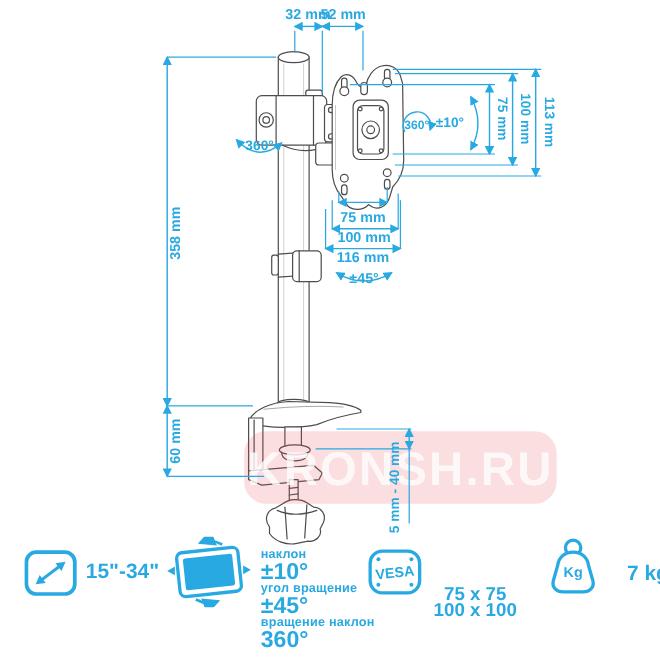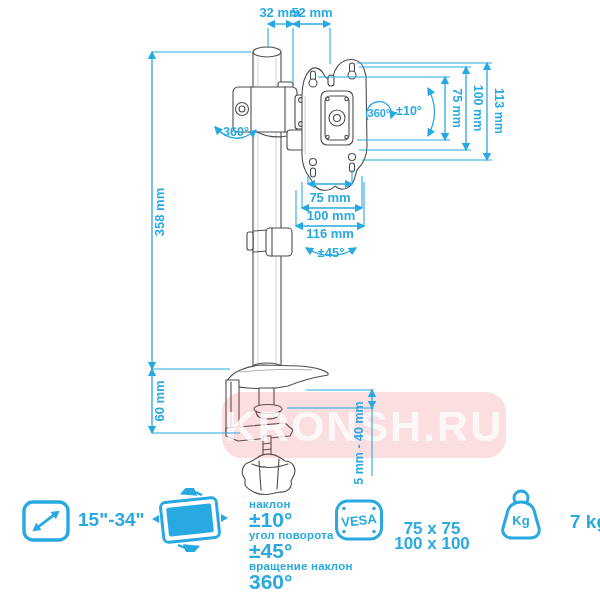--- a/index.html
+++ b/index.html
@@ -2,23 +2,23 @@
 <html><head>
 <meta charset="utf-8">
 <style>
   html,body{margin:0;padding:0;background:#fff;}
   .stage{position:relative;width:600px;height:600px;background:#fff;overflow:hidden;
          font-family:"Liberation Sans",sans-serif;}
   .stage svg{position:absolute;left:0;top:0;}
   .dim-text{font-family:"Liberation Sans",sans-serif;font-weight:bold;fill:#29a9e1;}
   .wm-text{font-family:"Liberation Sans",sans-serif;font-weight:bold;fill:#ffffff;opacity:.78;letter-spacing:2px;}
   .legend-label{position:absolute;color:#29a9e1;font-weight:bold;font-size:19px;line-height:22px;white-space:nowrap;}
-  .vesa-labels{position:absolute;left:394px;top:521px;width:76px;text-align:center;color:#29a9e1;
+  .vesa-labels{position:absolute;left:394px;top:532px;width:76px;text-align:center;color:#29a9e1;
                font-weight:bold;font-size:17px;line-height:15px;}
-  .mv{position:absolute;left:237px;top:498px;color:#29a9e1;margin-left:12px;}
+  .mv{position:absolute;left:237px;top:498px;color:#29a9e1;}
   .mv .mv-label{font-size:11.5px;font-weight:bold;line-height:11px;margin-top:1px;letter-spacing:.2px;}
   .mv .mv-value{font-size:21px;font-weight:bold;line-height:19px;}
   .icon-svg{position:absolute;}
 </style>
 </head>
 <body>
 
 <div class="stage">
 
   <svg width="600" height="600" viewBox="0 0 600 600">
@@ -228,21 +228,21 @@
       <rect x="17.5" y="17.5" width="45" height="29" rx="2" fill="#29a9e1" stroke="none"></rect>
     </g>
     <path d="M52,7 Q42,1.5 32,5.5" fill="none" stroke="#29a9e1" stroke-width="2.4" marker-end="url(#ab)"></path>
     <path d="M28,57 Q38,62.5 48,58.5" fill="none" stroke="#29a9e1" stroke-width="2.4" marker-end="url(#ab)"></path>
     <path d="M2,31 l7,-4 v8 z" fill="#29a9e1"></path>
     <path d="M78,30 l-7,-4 v8 z" fill="#29a9e1"></path>
   </svg>
   <div class="mv">
     <div class="mv-label">наклон</div>
     <div class="mv-value">±10°</div>
-    <div class="mv-label">угол поворота</div>
+    <div class="mv-label">угол вращение</div>
     <div class="mv-value">±45°</div>
     <div class="mv-label">вращение наклон</div>
     <div class="mv-value">360°</div>
   </div>
 
   <svg class="icon-svg" style="left:334px;top:498px" width="50" height="44" viewBox="0 0 50 44">
     <rect x="2.5" y="3" width="45" height="38" rx="11" fill="none" stroke="#29a9e1" stroke-width="3"></rect>
     <circle cx="10" cy="10.5" r="1.8" fill="#29a9e1"></circle>
     <circle cx="40" cy="10.5" r="1.8" fill="#29a9e1"></circle>
     <circle cx="10" cy="33.5" r="1.8" fill="#29a9e1"></circle>

